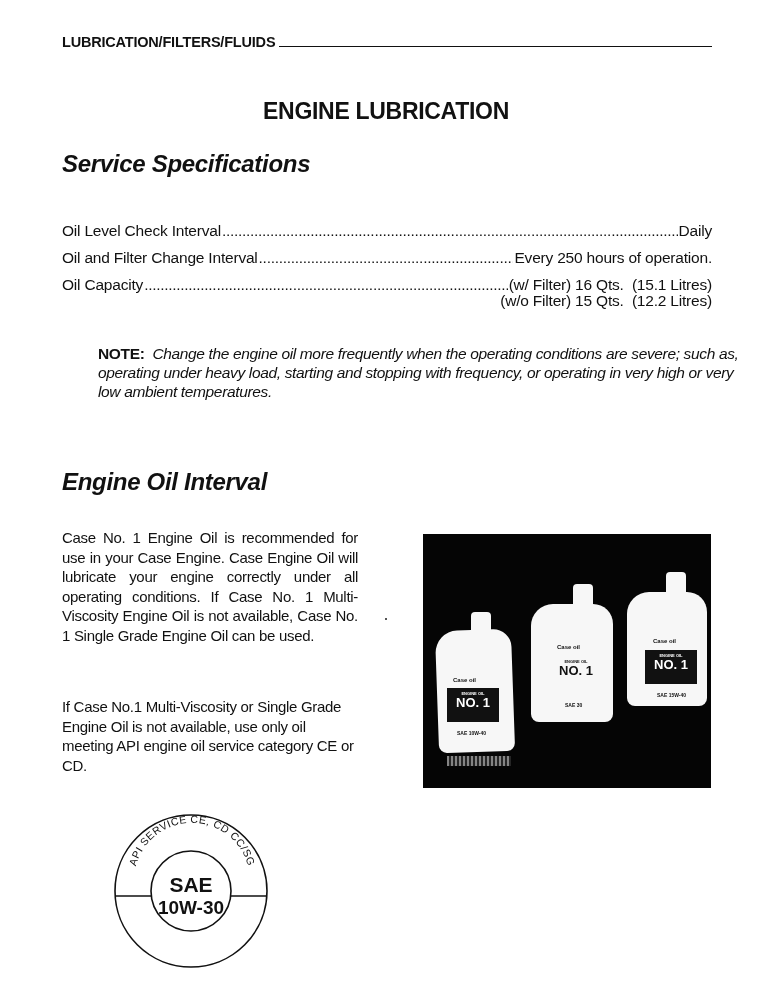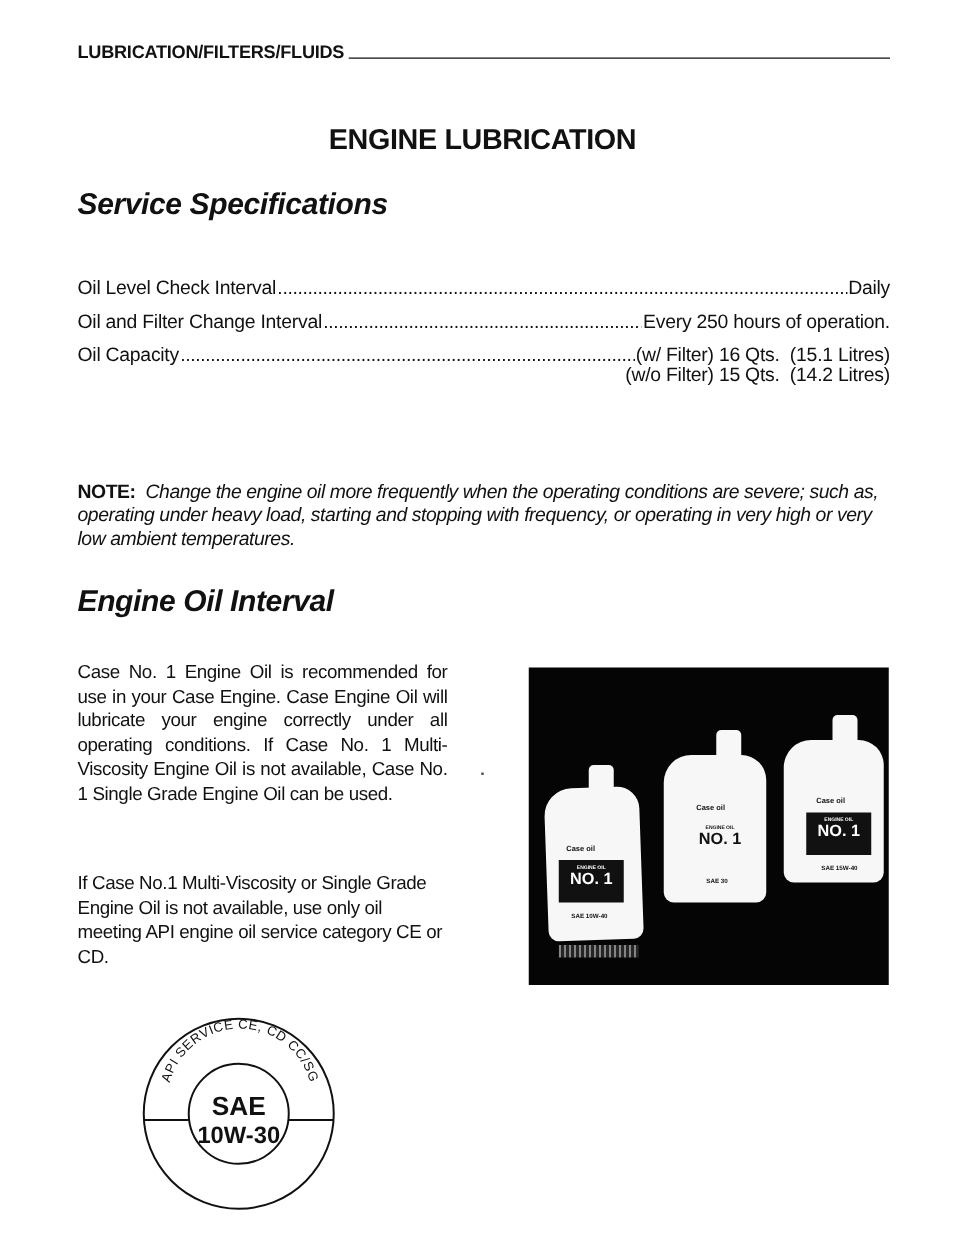--- a/index.html
+++ b/index.html
@@ -53,23 +53,23 @@
 <div class="abs spec" style="top:234px;">
   <span class="lbl">Oil and Filter Change Interval</span>
   <span class="dots"></span>
   <span class="val">Every 250 hours of operation.</span>
 </div>
 <div class="abs spec" style="top:261px;">
   <span class="lbl">Oil Capacity</span>
   <span class="dots"></span>
   <span class="val" style="white-space:pre;">(w/ Filter) 16 Qts.  (15.1 Litres)</span>
 </div>
-<div class="abs spec2" style="top:292px; white-space:pre;">(w/o Filter) 15 Qts.  (14.2 Litres)</div>
+<div class="abs spec2" style="top:292px; white-space:pre;">(w/o Filter) 15 Qts.  (12.2 Litres)</div>
 
-<div class="abs note" style="top:384px;">
+<div class="abs note" style="top:344px;margin-left:36px;">
   <b>NOTE:</b>&nbsp;
   <i>Change the engine oil more frequently when the operating conditions are severe; such as, operating under heavy load, starting and stopping with frequency, or operating in very high or very low ambient temperatures.</i>
 </div>
 
 <div class="abs h2" style="top:468px;">Engine Oil Interval</div>
 
 <div class="abs para" style="top:528px;">Case No. 1 Engine Oil is recommended for use in your Case Engine. Case Engine Oil will lubricate your engine correctly under all operating conditions. If Case No. 1 Multi-Viscosity Engine Oil is not available, Case No. 1 Single Grade Engine Oil can be used.</div>
 <div class="abs para" style="top:697px; text-align:left;">If Case No.1 Multi-Viscosity or Single Grade Engine Oil is not available, use only oil meeting API engine oil service category CE or CD.</div>
 
 <div class="abs stray-dot"></div>

